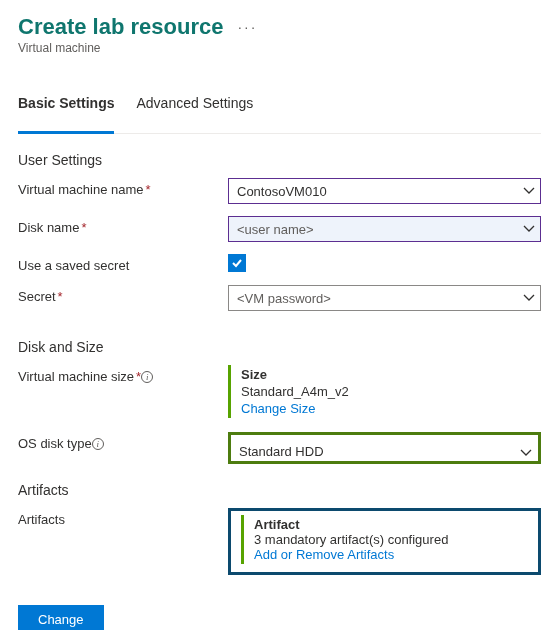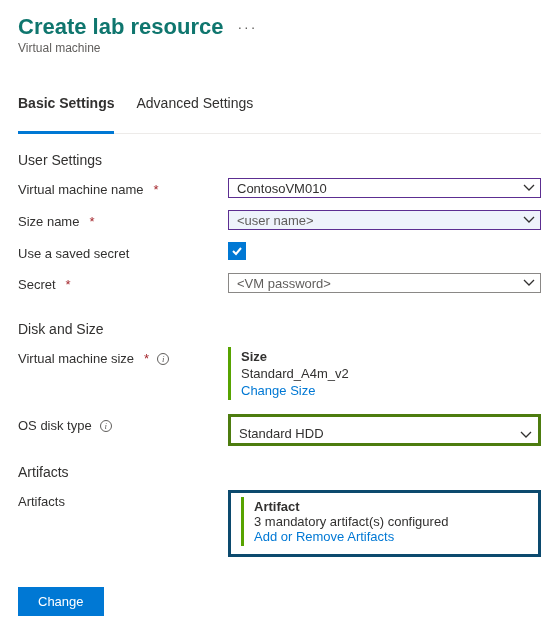--- a/index.html
+++ b/index.html
@@ -15,26 +15,26 @@
   .header-row { display: flex; align-items: center; gap: 14px; }
   h1 { font-size: 22px; font-weight: 600; margin: 0; color: #0f766e; }
   .ellipsis { font-size: 14px; letter-spacing: 2px; color: #605e5c; cursor: pointer; }
   .subtitle { font-size: 12px; color: #605e5c; margin-top: 1px; }
   .tabs { display: flex; gap: 22px; border-bottom: 1px solid #edebe9; margin-top: 32px; }
   .tab { padding: 8px 0 22px 0; font-size: 14px; color: #323130; cursor: pointer; position: relative; }
   .tab.active { font-weight: 600; }
   .tab.active::after { content:""; position:absolute; left:0; right:0; bottom:-1px; height:3px; background:#0078d4; }
   .section-title { font-size: 14px; color: #323130; margin-top: 18px; margin-bottom: 10px; }
   .row { display: flex; align-items: flex-start; margin-bottom: 12px; }
-  .label-col { width: 210px; padding-top: 4px; font-size: 13px; color: #323130; display:flex; align-items:center; gap:8px;}
+  .label-col { width: 210px; padding-top: 4px; font-size: 13px; color: #323130; display:flex; align-items:center; gap:0;}
   .field-col { flex: 1; min-width: 0; }
   .req { color: #a4262c; margin-left: 2px; }
   .info-icon { width:12px;height:12px;border:1px solid #605e5c;border-radius:50%;display:inline-flex;align-items:center;justify-content:center;font-size:9px;color:#605e5c;font-style:italic;font-family:serif;}
   input[type=text] {
-    width: 100%; height: 20px; padding: 2px 20px 2px 8px;
+    width: 100%; height: 26px; padding: 2px 20px 2px 8px;
     border: 1px solid #605e5c; font-size: 13px; font-family: inherit;
     background:#fff; color:#323130;
   }
   input[type=text]::placeholder { color:#605e5c; }
   .combo { position: relative; }
   .combo .chev { position:absolute; right:6px; top:50%; transform:translateY(-50%); pointer-events:none; }
   .chev svg { width:12px; height:12px; display:block; }
   .vm-name input { border:1px solid #5c2e91; }
   .user-name input { border:1px solid #5c2e91; background:#eef3fb; }
   .secret input { border:1px solid #8a8886; }
@@ -89,21 +89,21 @@
         <svg viewBox="0 0 12 12">
             <path d="M1 3 L6 8 L11 3" fill="none" stroke="#323130" stroke-width="1.3"></path>
           </svg>
       </span>
     </div>
   </div>
 </div>
 
 <div class="row">
   <div class="label-col">
-    <span>Size name</span>
+    <span>Disk name</span>
       <span class="req">*</span>
   </div>
   <div class="field-col user-name">
     <div class="combo">
       <input type="text" placeholder="&lt;user name&gt;" style="">
       <span class="chev">
         <svg viewBox="0 0 12 12">
             <path d="M1 3 L6 8 L11 3" fill="none" stroke="#323130" stroke-width="1.3"></path>
           </svg>
       </span>

